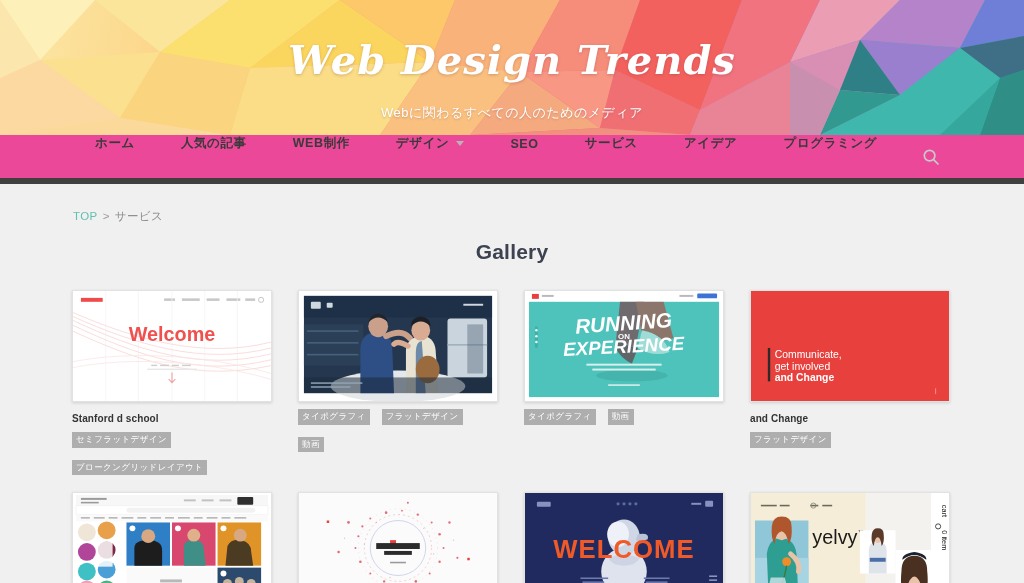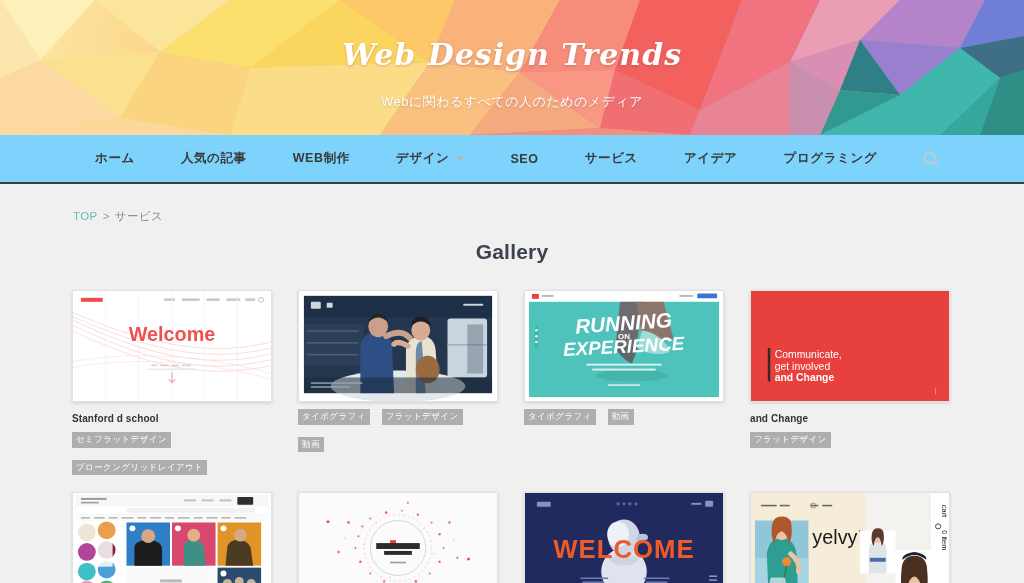--- a/index.html
+++ b/index.html
@@ -18,42 +18,42 @@
     background: linear-gradient(100deg,#fbe9a8 0%,#fcd98e 14%,#fbbf7e 26%,#f79b83 38%,#f4807f 48%,#ef6a72 56%,#e8889f 64%,#b681c6 74%,#7f8fd6 82%,#3fb9ae 90%,#2f9e92 100%);
   }
   .hero svg { position: absolute; inset: 0; display: block; }
   .hero-text {
     position: absolute; left: 0; right: 0; top: 38px;
     text-align: center; z-index: 4;
   }
   .hero-title {
     font-family: "DejaVu Serif", serif;
     font-style: italic;
-    font-size: 30px;
+    font-size: 40px;
     font-weight: 700;
     color: #ffffff;
     letter-spacing: 1px;
     text-shadow: 0 1px 3px rgba(120,60,60,.30);
     line-height: 1.1;
   }
   .hero-sub {
     margin-top: 22px;
     font-size: 13px;
     color: #ffffff;
     letter-spacing: .5px;
     text-shadow: 0 1px 2px rgba(120,60,60,.30);
   }
 
   
   .navbar {
     position: relative;
     width: 1024px; height: 49px;
-    background: #7dd3fc;
-    border-bottom: 2px solid #404040;
-    display: flex; align-items: center;
+    background: #ec4899;
+    border-bottom: 6px solid #404040;
+    display: flex; align-items: flex-start;
   }
   .nav-list { display: flex; align-items: center; list-style: none; margin-left: 72px; }
   .nav-item {
     font-size: 12.5px;
     color: #3a3a3a;
     font-weight: 700;
     letter-spacing: .6px;
     padding: 0 23px;
     cursor: pointer;
     white-space: nowrap;

